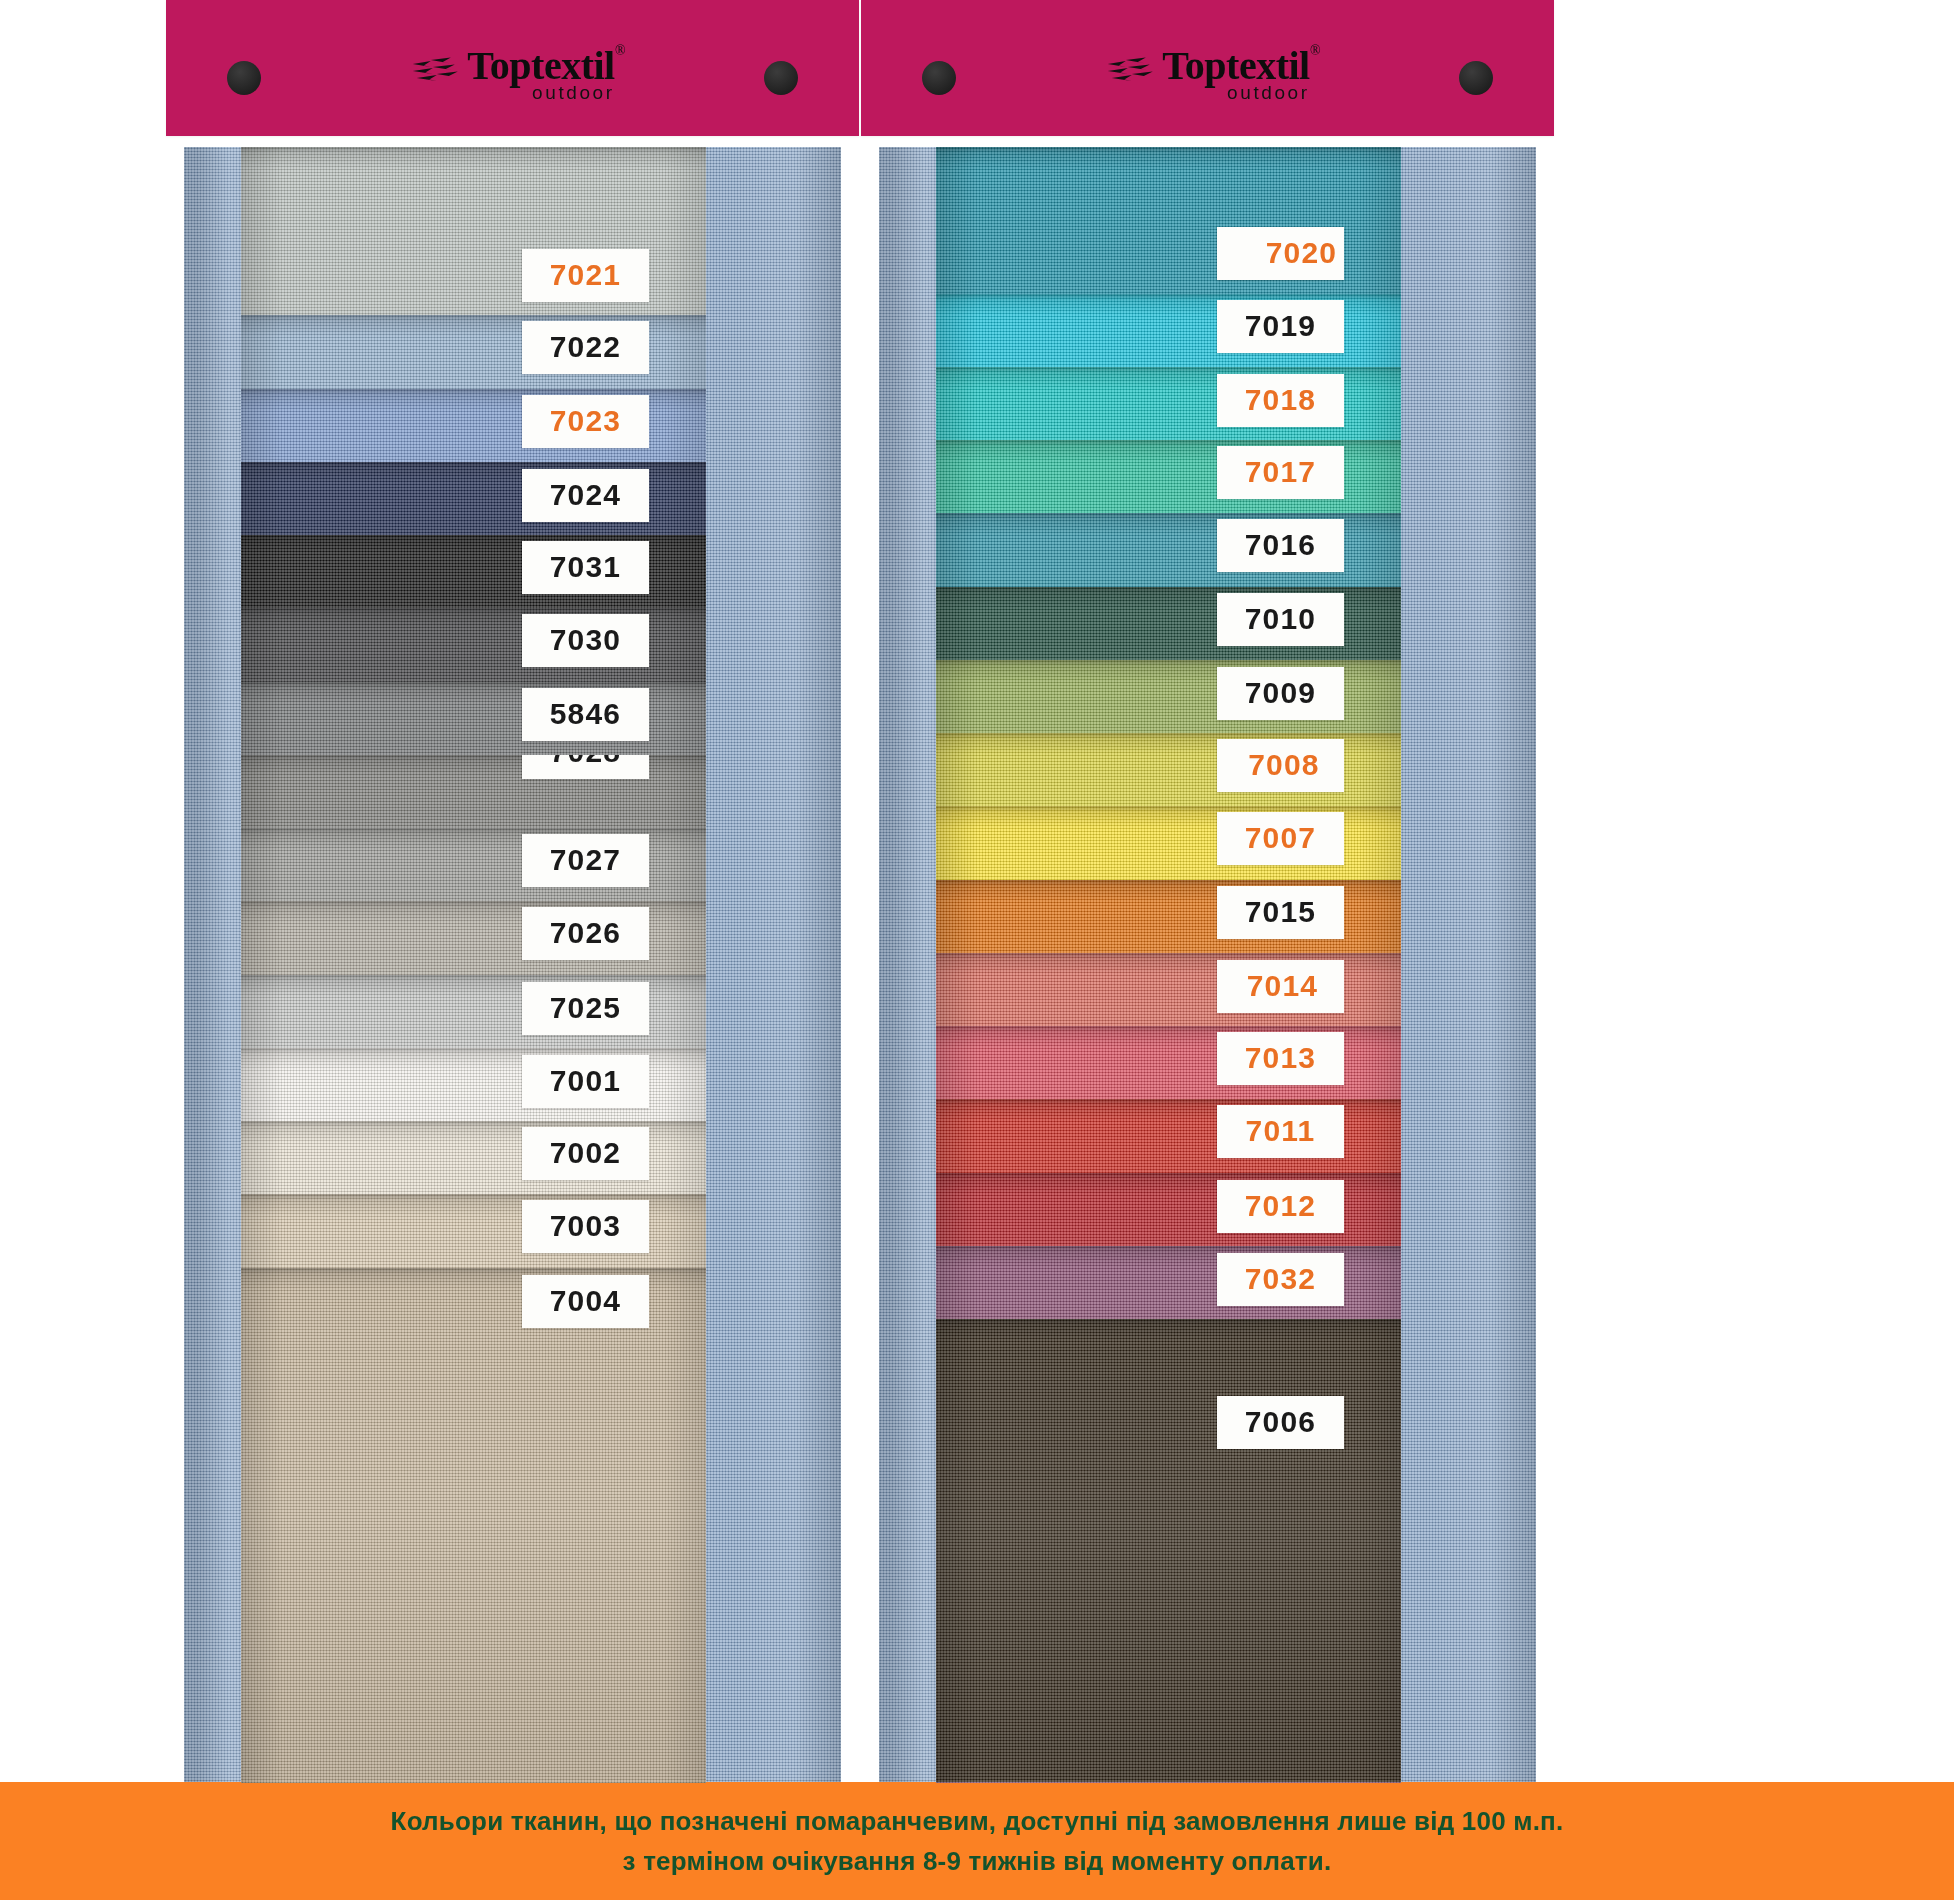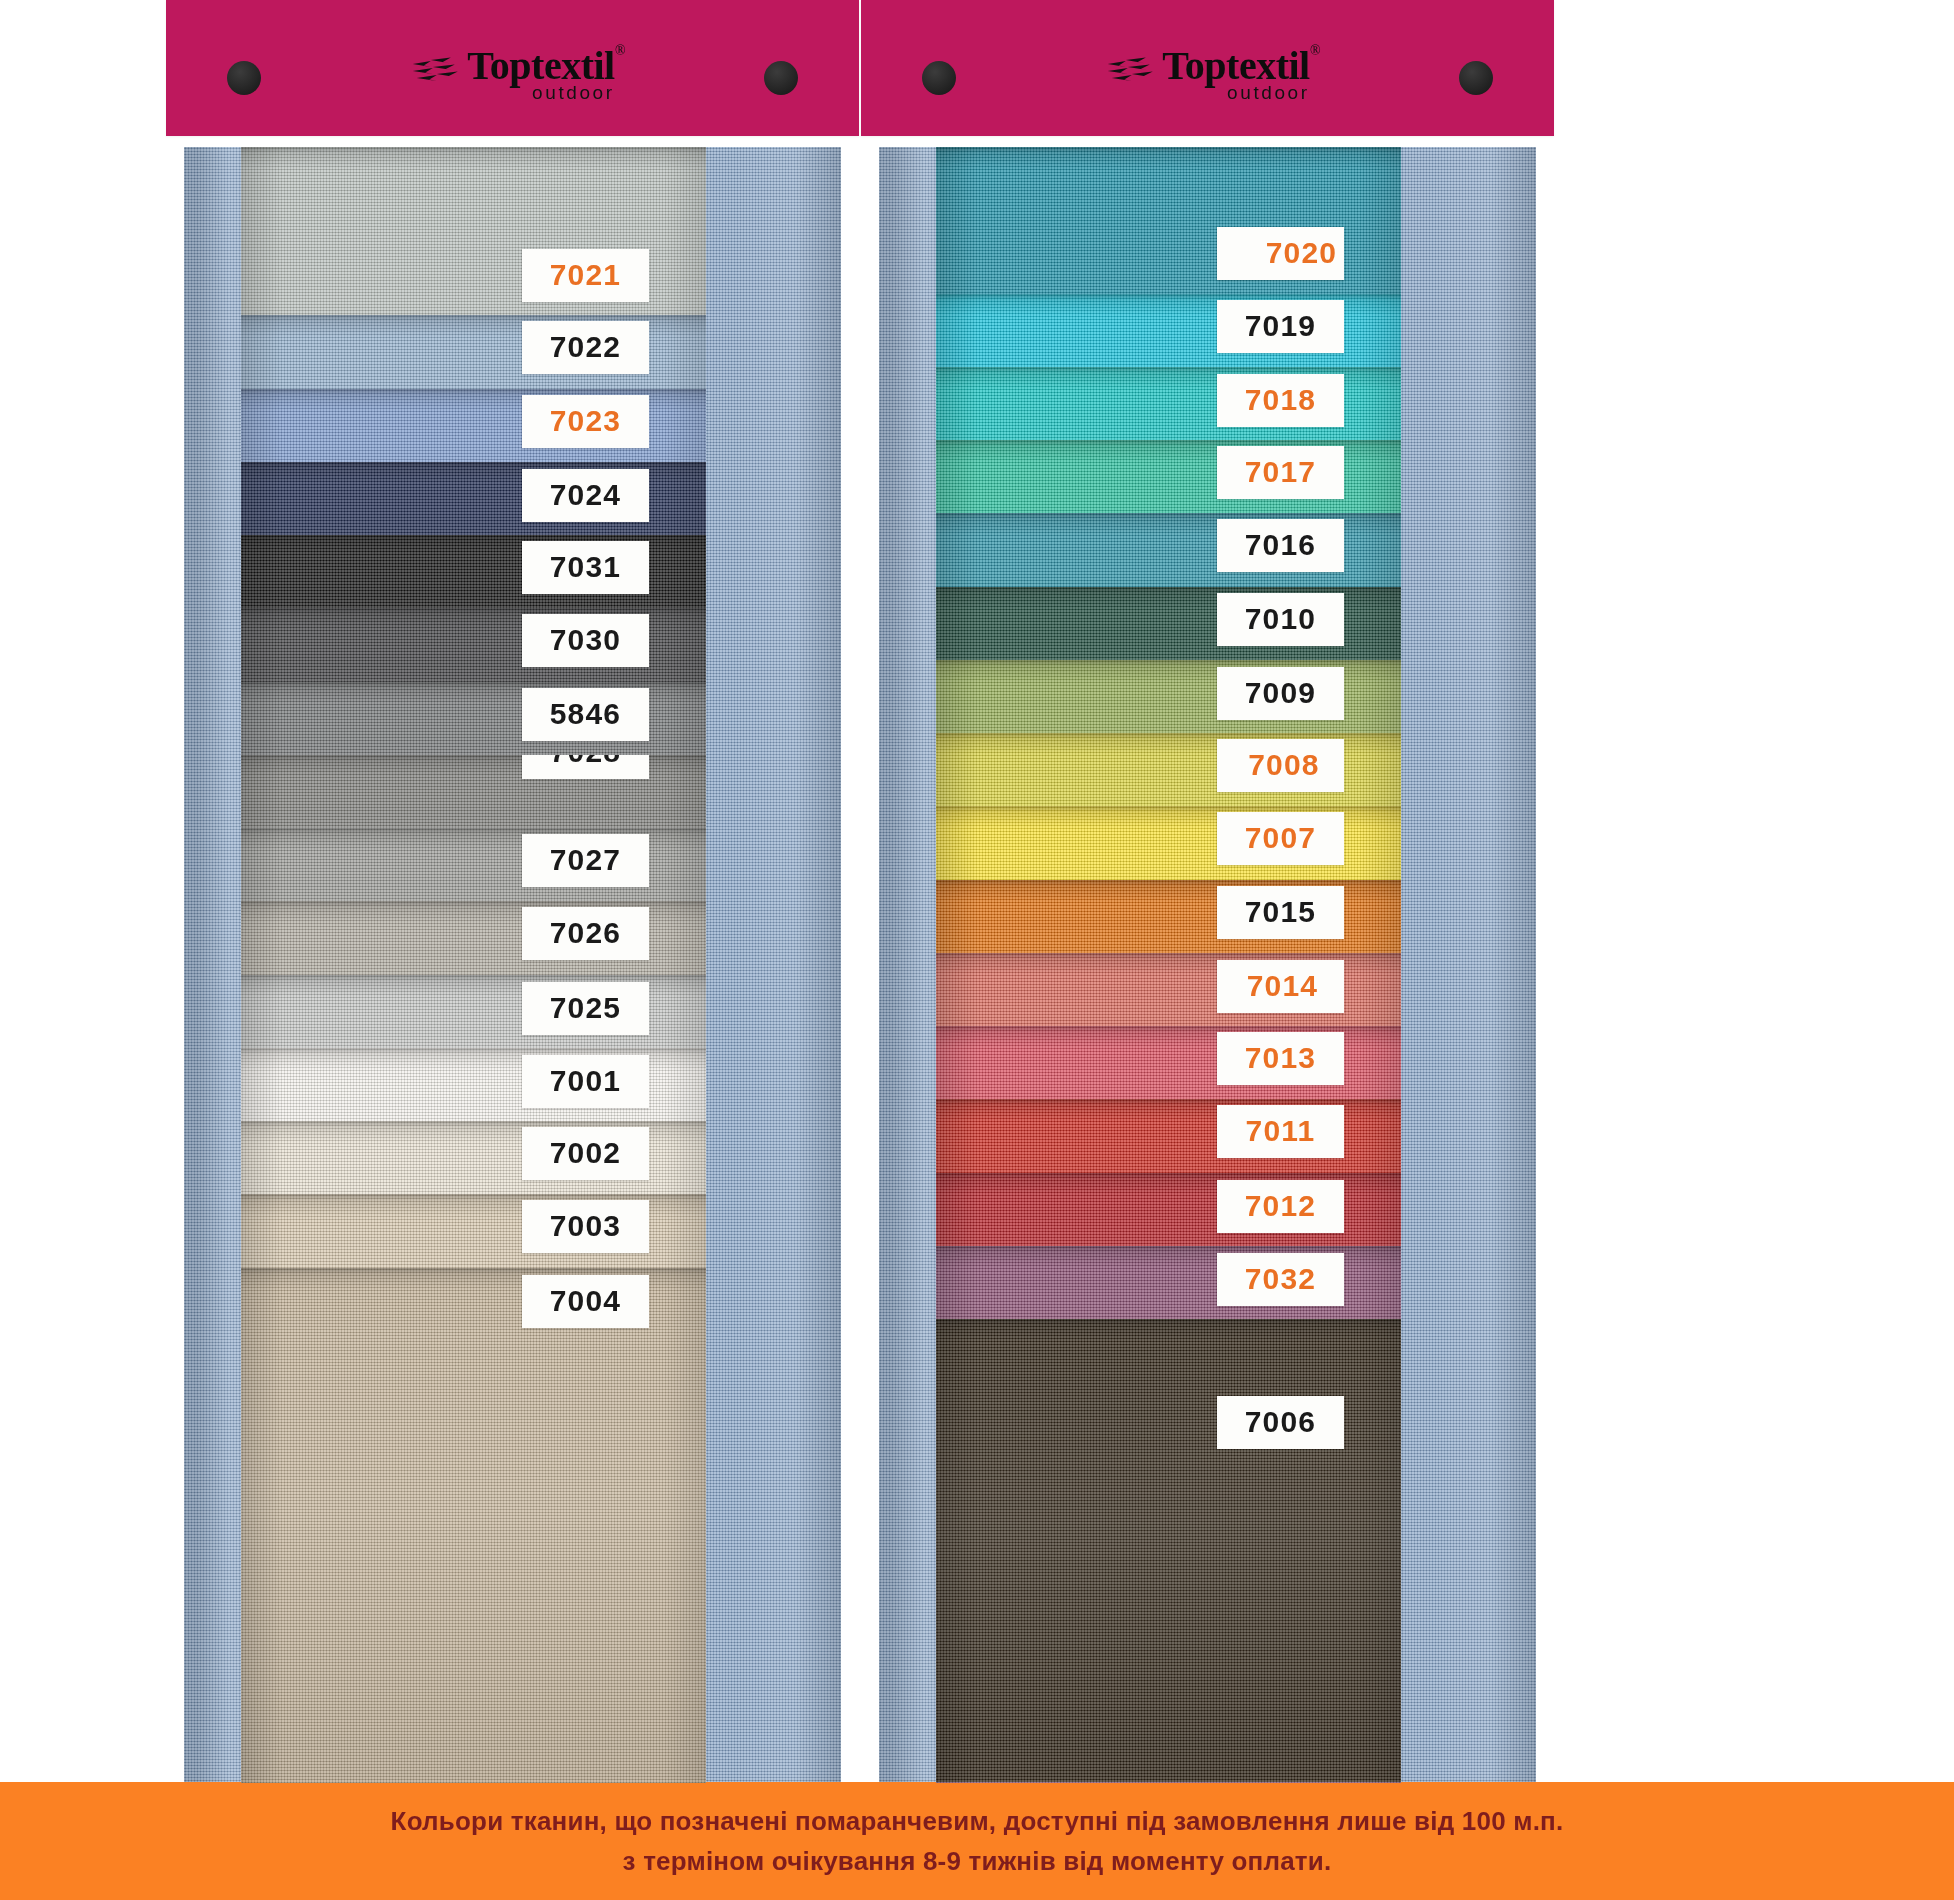--- a/index.html
+++ b/index.html
@@ -166,21 +166,21 @@
     width: 1954px;
     height: 119px;
     background: #fb8123;
     display: flex;
     flex-direction: column;
     align-items: center;
     justify-content: center;
     gap: 9px;
   }
   .notice-line {
-    color: #7f1d1d;
+    color: #14532d;
     font-size: 26px;
     font-weight: 700;
     letter-spacing: 0.2px;
     text-align: center;
     white-space: nowrap;
   }
 </style>
 </head>
 <body>
 

